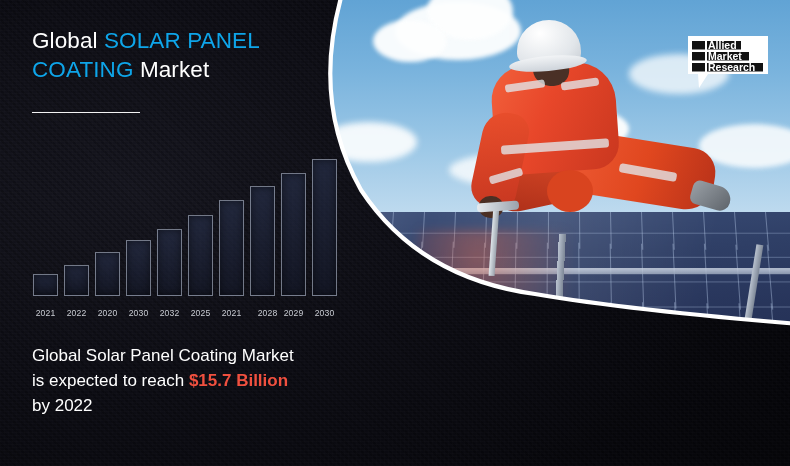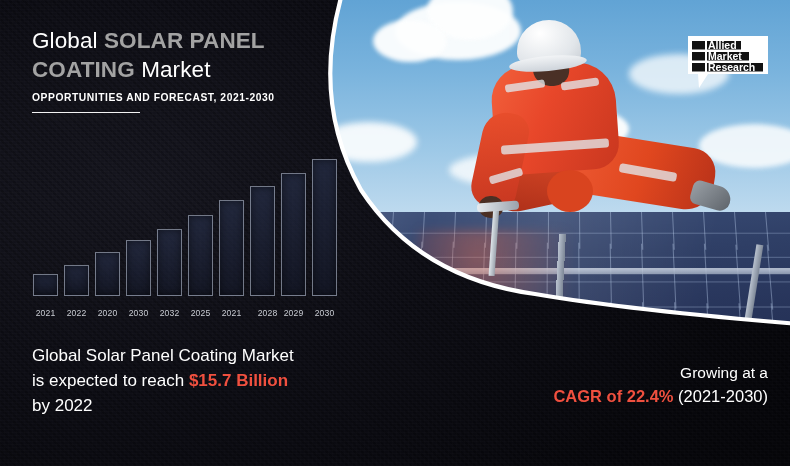--- a/index.html
+++ b/index.html
@@ -162,21 +162,21 @@
     left:299px;top:-6px;width:497px;height:384px;
     pointer-events:none;
   }
   .photo-border svg{position:absolute;inset:0;overflow:visible;}
 
   
   .headline{
     position:absolute;left:32px;top:26px;width:290px;
     font-size:22.5px;line-height:1.30;color:#ffffff;letter-spacing:.1px;
   }
-  .headline .hi{color:#a3a3a3;font-weight:bold;}
+  .headline .hi{color:#0ea5e9;font-weight:normal;}
   .headline .lt{font-weight:normal;}
 
   .subhead{
     position:absolute;left:32px;top:92px;
     font-size:10.3px;font-weight:bold;color:#ffffff;letter-spacing:.55px;
   }
   .rule{
     position:absolute;left:32px;top:112px;width:108px;height:1.4px;background:#ffffff;opacity:.95;
   }
 
@@ -277,21 +277,20 @@
     <svg width="497" height="384" viewBox="0 0 497 384" fill="none">
       <path d="M 46 -10 Q 10 104 62 196 Q 120 284 236 300 Q 330 316 500 330" stroke="#ffffff" stroke-width="4.2" fill="none" stroke-linecap="round"></path>
     </svg>
   </div>
 
   <div class="headline">
     <span class="lt">Global </span><span class="hi">SOLAR PANEL</span>
     <span class="hi">COATING</span><span class="lt"> Market</span>
   </div>
 
-  <div class="subhead">OPPORTUNITIES AND FORECAST, 2021-2030</div>
   <div class="rule"></div>
 
   <div class="chart">
     <div class="bars" id="bars">
         <div class="bar-col" style="left: 3px;">
           <div class="bar" title="2021: 2.5 USD Billion" style="height: 21.875px;"></div>
         </div>
         <div class="bar-col" style="left: 34px;">
           <div class="bar" title="2022: 3.6 USD Billion" style="height: 31.5px;"></div>
         </div>
@@ -333,26 +332,20 @@
         <div class="xlab" style="left: 279px;">2030</div>
       </div>
   </div>
 
   <div class="statement">
     <span>Global  Solar Panel Coating Market</span><br>
     <span>is expected to reach </span><span class="amount">$15.7 Billion</span><br>
     <span>by 2022</span>
   </div>
 
-  <div class="cagr">
-    <div class="cagr-top">Growing at a</div>
-    <div class="cagr-bot">
-      <span class="rate">CAGR of 22.4%</span><span> (2021-2030)</span>
-    </div>
-  </div>
 
   <div class="logo">
     <svg width="84" height="58" viewBox="0 0 84 58">
       <path d="M2 2 H82 V40 H22 L13 54 L12 40 H2 Z" fill="#ffffff"></path>
       <rect x="6" y="7" width="13" height="8.5" fill="#121212"></rect>
       <rect x="6" y="18" width="13" height="8.5" fill="#121212"></rect>
       <rect x="6" y="29" width="13" height="8.5" fill="#121212"></rect>
       <rect x="21" y="7" width="34" height="8.5" fill="#121212"></rect>
       <rect x="21" y="18" width="42" height="8.5" fill="#121212"></rect>
       <rect x="21" y="29" width="56" height="8.5" fill="#121212"></rect>

